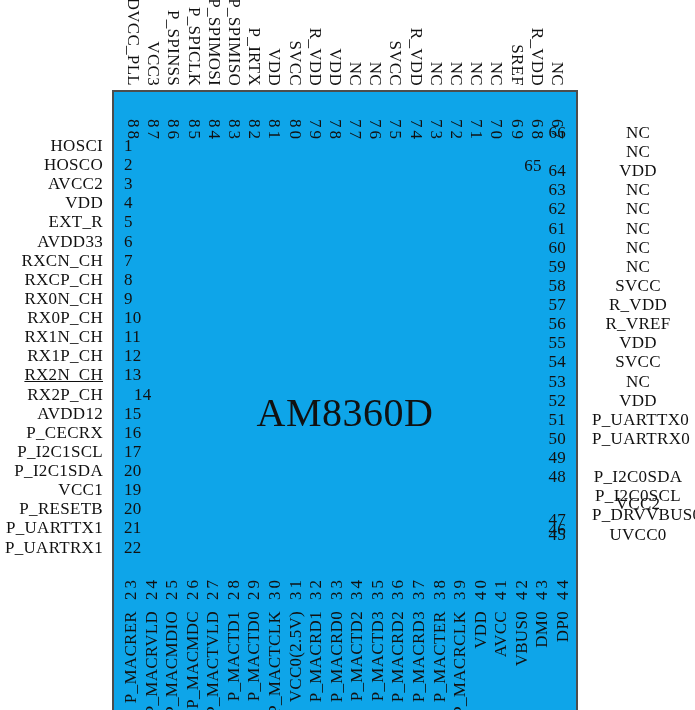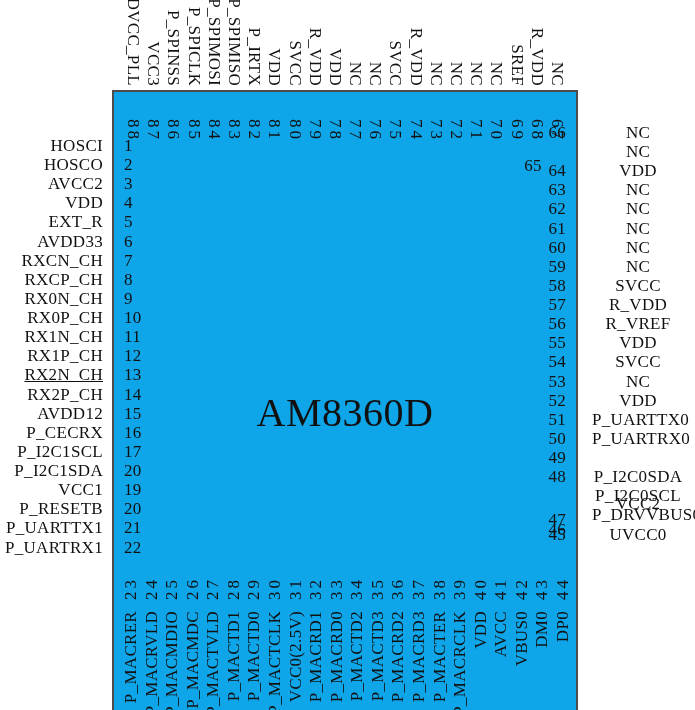--- a/index.html
+++ b/index.html
@@ -77,21 +77,21 @@
     <div class="pin left-num" style="top: 289.96px;">9</div>
     <div class="pin left-label" style="top: 309.08px;">RX0P_CH</div>
     <div class="pin left-num" style="top: 309.08px;">10</div>
     <div class="pin left-label" style="top: 328.2px;">RX1N_CH</div>
     <div class="pin left-num" style="top: 328.2px;">11</div>
     <div class="pin left-label" style="top: 347.32px;">RX1P_CH</div>
     <div class="pin left-num" style="top: 347.32px;">12</div>
     <div class="pin left-label" style="top: 366.44px; text-decoration: underline;">RX2N_CH</div>
     <div class="pin left-num" style="top: 366.44px;">13</div>
     <div class="pin left-label" style="top: 385.56px;">RX2P_CH</div>
-    <div class="pin left-num" style="top: 385.56px;">14</div>
+    <div class="pin left-num" style="top: 385.56px; margin-left: 10px;">14</div>
     <div class="pin left-label" style="top: 404.68px;">AVDD12</div>
     <div class="pin left-num" style="top: 404.68px;">15</div>
     <div class="pin left-label" style="top: 423.8px;">P_CECRX</div>
     <div class="pin left-num" style="top: 423.8px;">16</div>
     <div class="pin left-label" style="top: 442.92px;">P_I2C1SCL</div>
     <div class="pin left-num" style="top: 442.92px;">17</div>
     <div class="pin left-label" style="top: 462.04px;">P_I2C1SDA</div>
     <div class="pin left-num" style="top: 462.04px;">20</div>
     <div class="pin left-label" style="top: 481.16px;">VCC1</div>
     <div class="pin left-num" style="top: 481.16px;">19</div>

